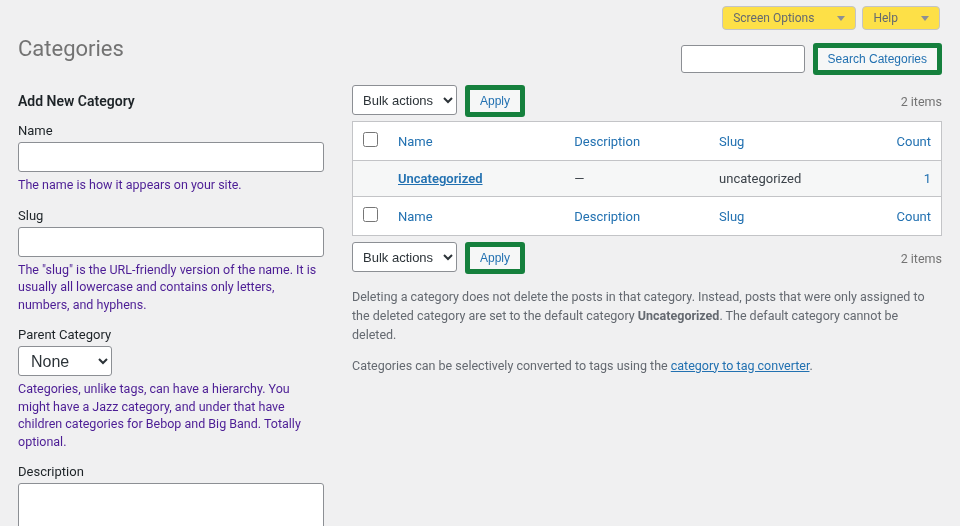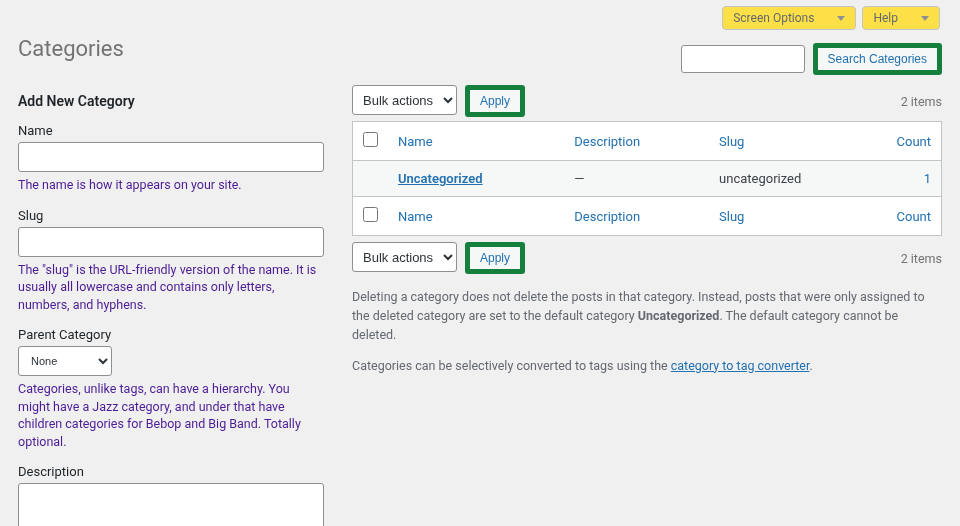--- a/index.html
+++ b/index.html
@@ -45,21 +45,21 @@
   .col-left { width:306px; flex:0 0 306px; }
   .col-right { flex:1; }
   h2.section-title { font-size:14px; font-weight:600; color:#1d2327; margin:8px 0 14px 0; }
   .form-label { font-size:13px; color:#1d2327; display:block; margin:0 0 4px 0; }
   .form-text {
     width:100%; height:30px; border:1px solid #8c8f94; border-radius:3px; padding:0 6px;
     background:#fff; font-size:14px;
   }
   .form-select {
     height:30px; border:1px solid #8c8f94; border-radius:3px; padding:0 24px 0 8px;
-    background:#fff; font-size:11px; color:#2c3338;
+    background:#fff; font-size:16px; color:#2c3338;
   }
   .form-textarea {
     width:100%; height:80px; border:1px solid #8c8f94; border-radius:3px; padding:6px;
     background:#fff; font-size:14px; resize:vertical;
   }
   .help { font-size:12.5px; color:#4c1d95; margin:4px 0 14px 0; line-height:1.4; }
   .tablenav { display:flex; justify-content:space-between; align-items:center; margin:0 0 4px 0; }
   .tablenav .left { display:flex; gap:8px; }
   .display-count { font-size:12.5px; color:#737373; }
   select.bulk {

